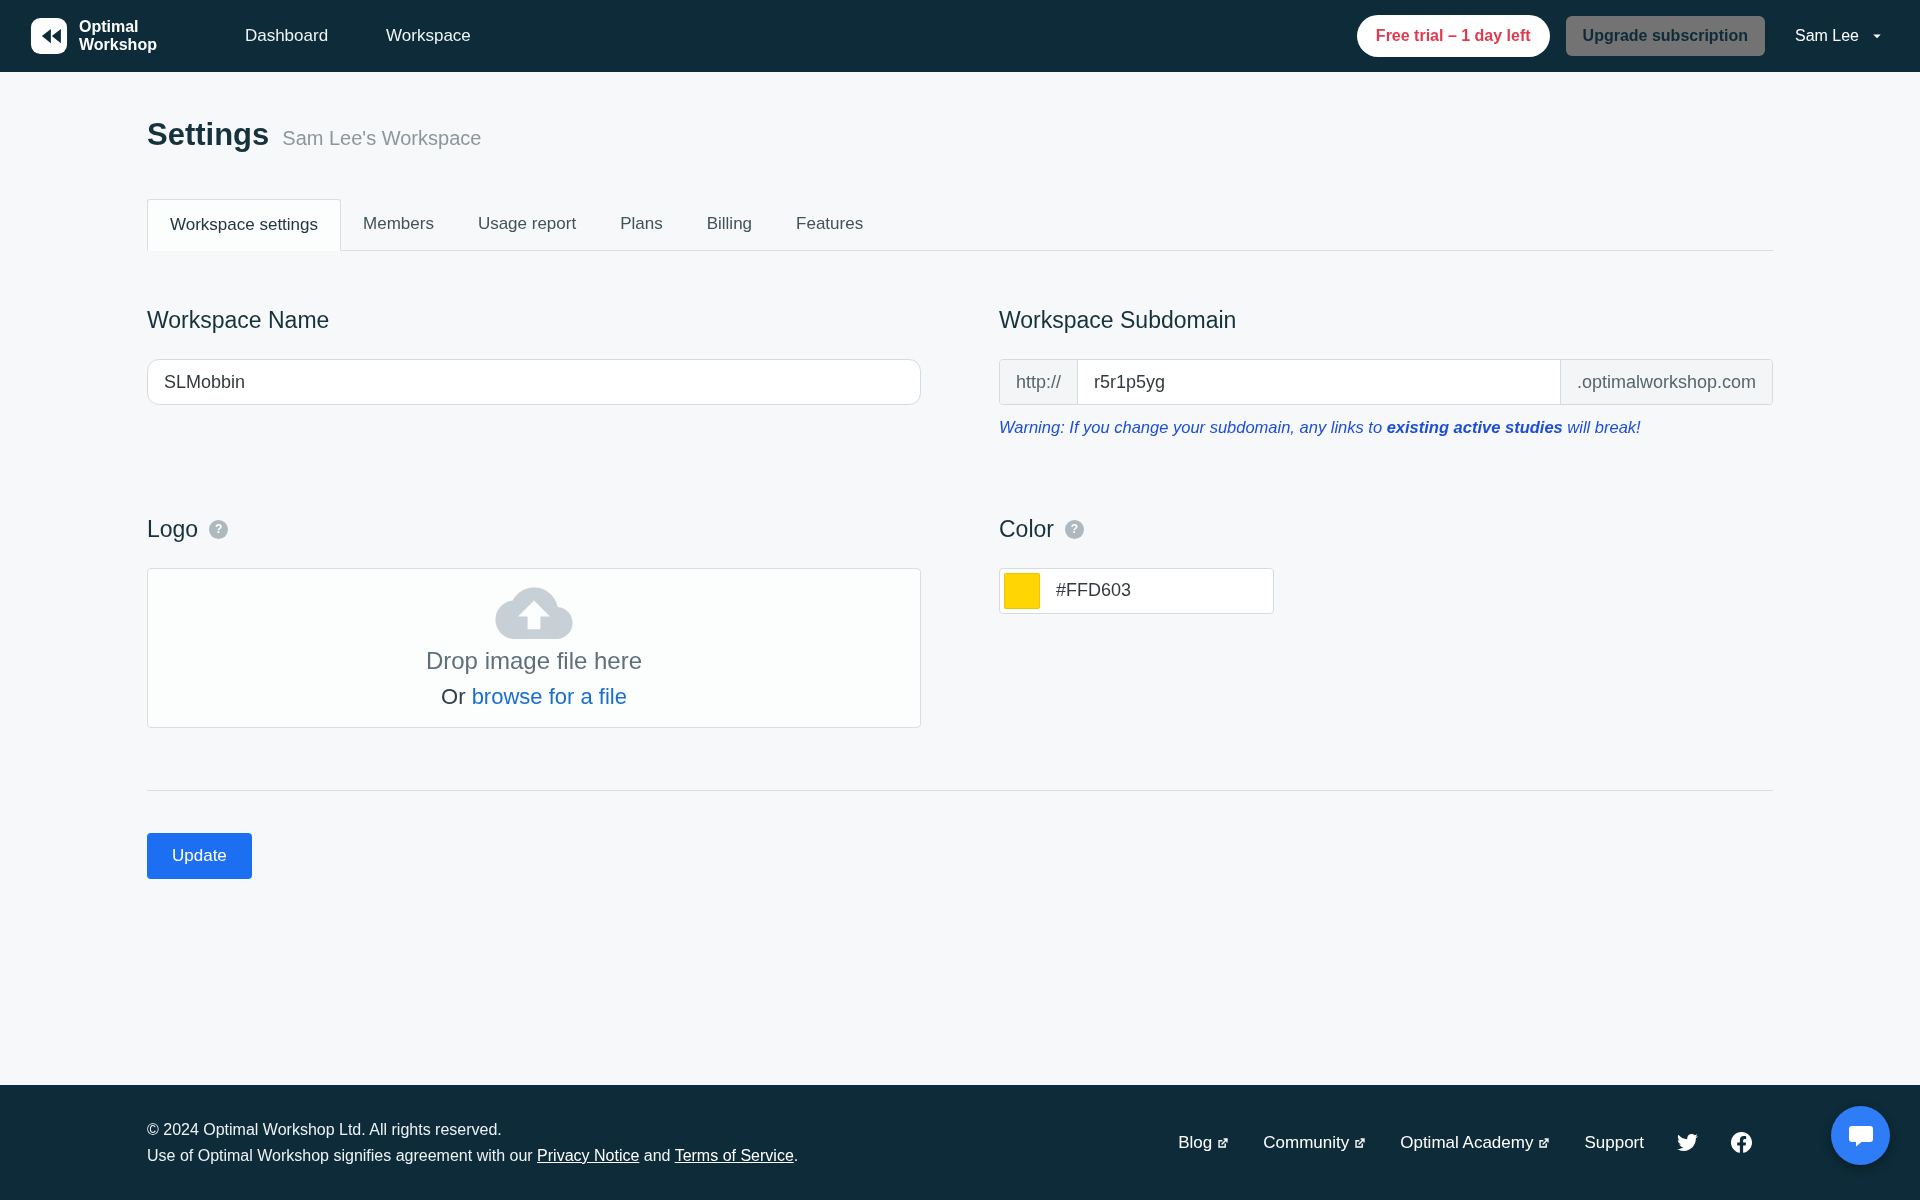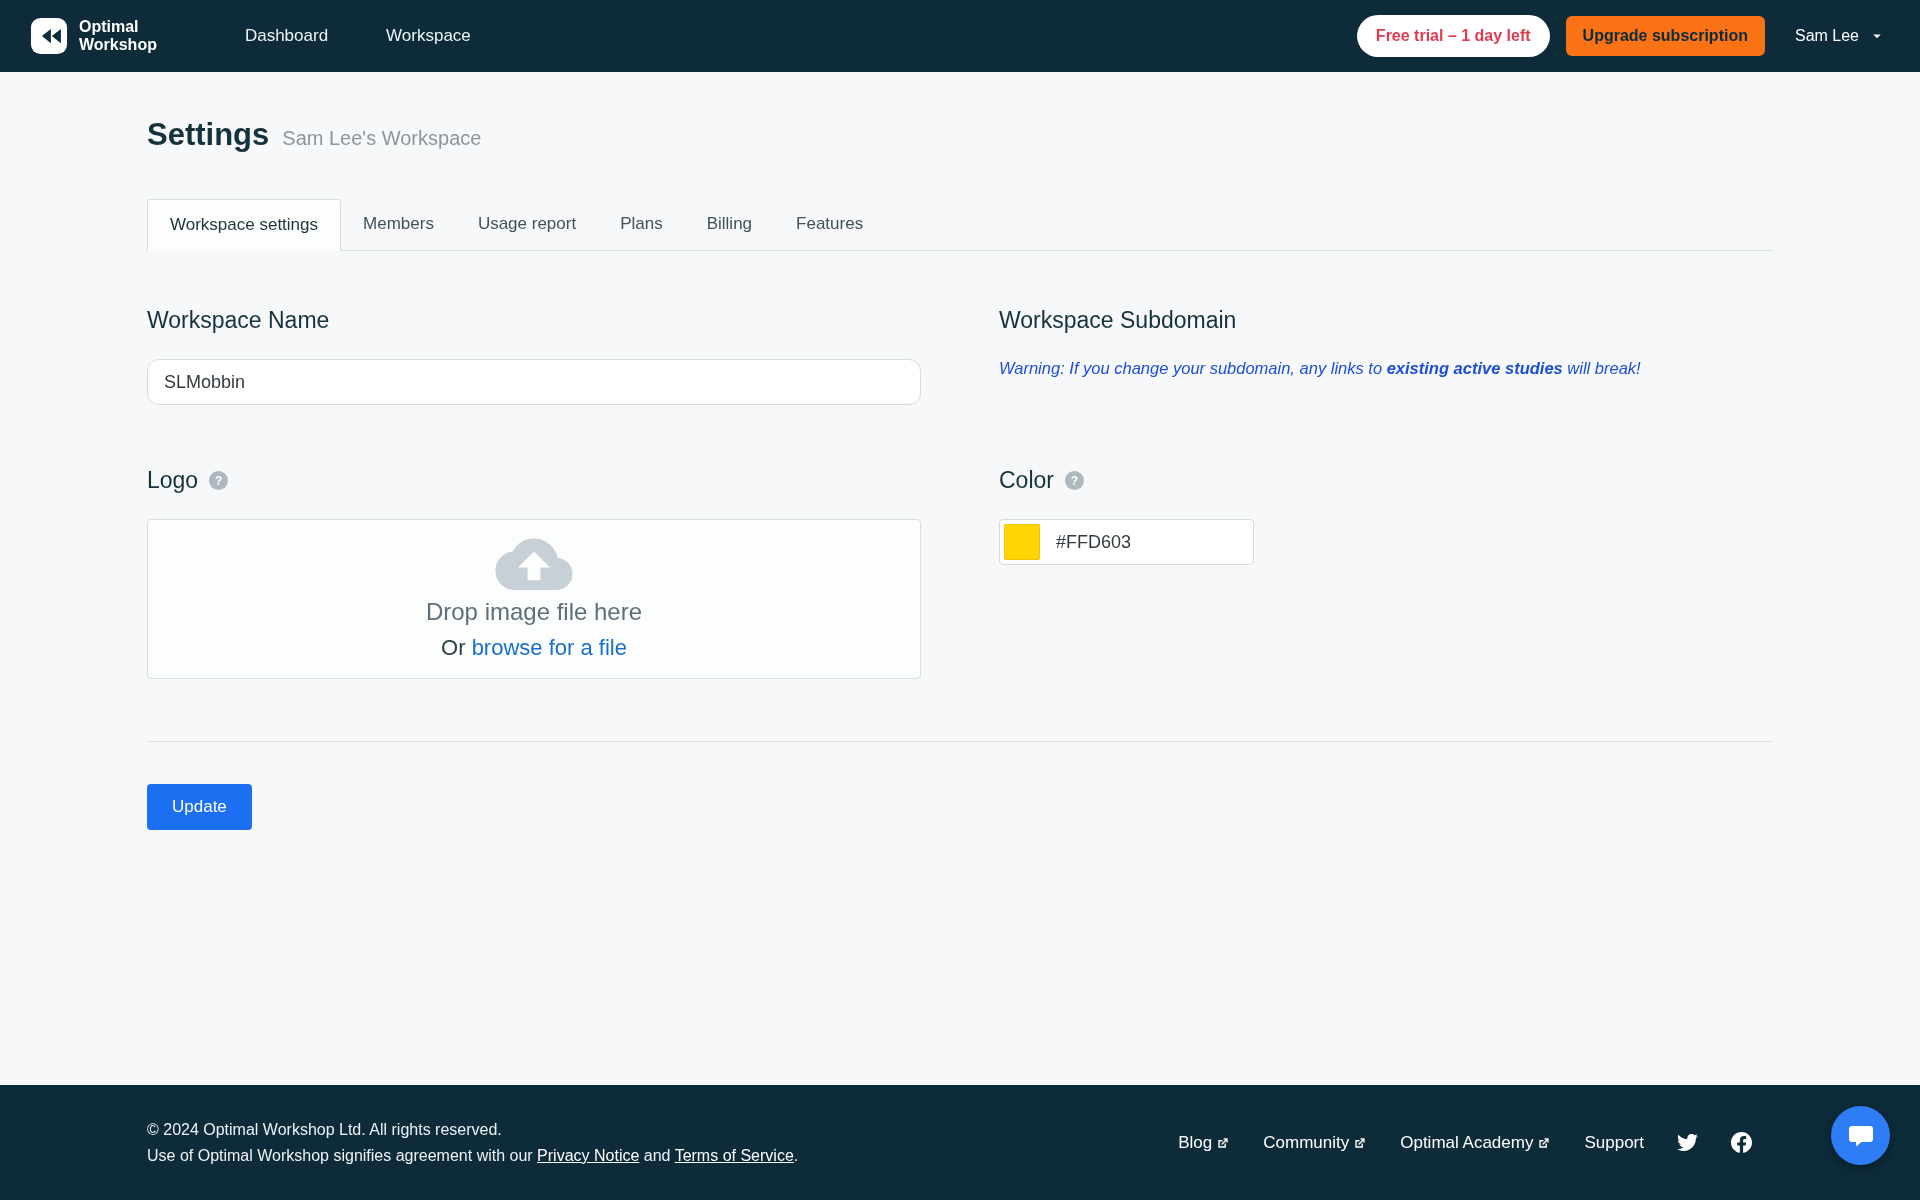--- a/index.html
+++ b/index.html
@@ -56,21 +56,21 @@
   .trial-pill {
     background: #ffffff;
     color: #e03a4e;
     font-weight: 700;
     font-size: 16px;
     padding: 12px 19px;
     border-radius: 999px;
     white-space: nowrap;
   }
   .upgrade-btn {
-    background: #f97316;
+    background: #737373;
     color: #0d2b38;
     font-weight: 700;
     font-size: 16px;
     padding: 11px 17px;
     border-radius: 6px;
     border: none;
     cursor: pointer;
     font-family: inherit;
     white-space: nowrap;
   }
@@ -232,21 +232,21 @@
     margin-top: 9px;
   }
   .link-blue {
     color: #1a6ed0;
     cursor: pointer;
     text-decoration: none;
   }
 
   
   .color-group {
-    width: 255px;
+    width: 275px;
     height: 46px;
     border: 1px solid #d6dbde;
     border-radius: 4px;
     background: #ffffff;
     display: flex;
     align-items: center;
     padding: 4px;
     gap: 14px;
   }
   .color-swatch {
@@ -396,20 +396,25 @@
       <h2 class="section-label">
         <span>Workspace Name</span>
       </h2>
       <input class="text-input" type="text" value="SLMobbin" style="">
     </section>
 
     <section>
       <h2 class="section-label">
         <span>Workspace Subdomain</span>
       </h2>
+      <div class="subdomain-group">
+        <span class="subdomain-affix prefix">http://</span>
+        <input class="subdomain-input" type="text" value="r5r1p5yg" style="">
+        <span class="subdomain-affix suffix">.optimalworkshop.com</span>
+      </div>
       <p class="warning-line">
         <span>Warning: If you change your subdomain, any links to </span><b>existing active studies</b><span> will break!</span>
       </p>
     </section>
 
     <section>
       <h2 class="section-label">
         <span>Logo</span>
         <span class="help-icon">?</span>
       </h2>

